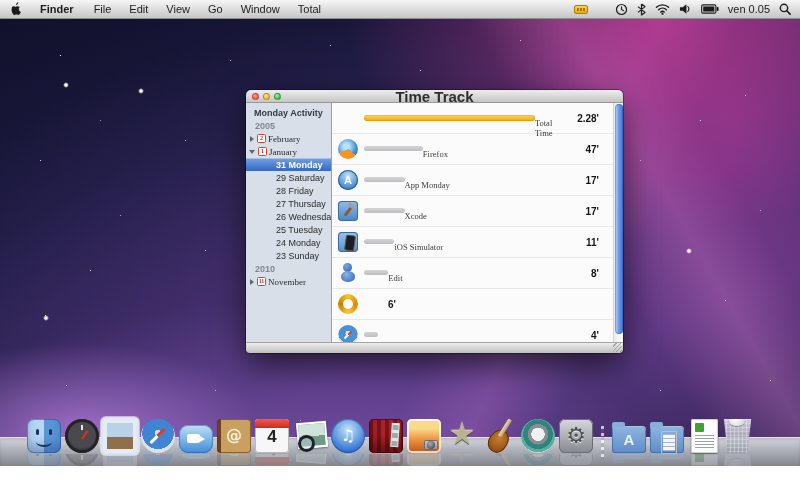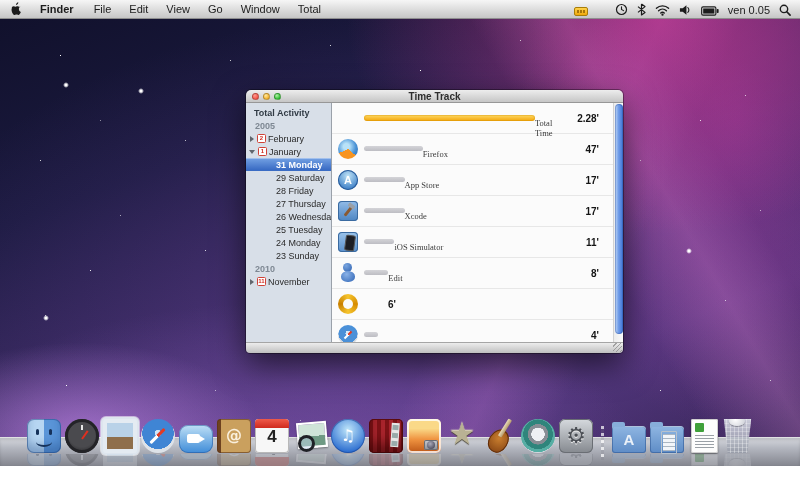--- a/index.html
+++ b/index.html
@@ -31,47 +31,47 @@
   .glow-star { position:absolute; width:6px; height:6px; border-radius:50%; pointer-events:none;
     background:radial-gradient(circle, #fff 0 25%, rgba(255,255,255,.55) 45%, transparent 70%); }
   
   .menubar { position:absolute; top:0; left:0; right:0; height:19px; z-index:40;
     background:linear-gradient(180deg,#f6f6f6 0%,#dedede 50%,#c6c6c6 100%);
     border-bottom:1px solid #8e8e8e; display:flex; align-items:center; font-size:11px; color:#1c1c1c; }
   .mb-left { display:flex; align-items:center; gap:0; padding-left:9px; }
   .apple { width:16px; height:15px; display:flex; align-items:center; justify-content:center; margin-right:6px; }
   .menu-item { padding:0 9px; line-height:18px; }
   .menu-item.bold { font-weight:bold; padding-right:11px; }
-  .mb-right { margin-left:auto; display:flex; align-items:flex-end; gap:9px; padding-right:9px; }
+  .mb-right { margin-left:auto; display:flex; align-items:center; gap:9px; padding-right:9px; }
   .tracker-chip { width:14px; height:9px; border-radius:2px;
     background:linear-gradient(180deg,#ffd24a,#f0a80a); border:1px solid #a87d08;
     display:flex; align-items:center; justify-content:center; gap:1px; margin-right:18px; }
   .tracker-chip i { width:2px; height:3px; background:#a87508; display:block; }
   .mb-clock { font-size:11px; color:#1c1c1c; }
   .mb-icon { display:flex; align-items:center; }
   
   .window { position:absolute; left:246px; top:90px; width:377px; height:263px; z-index:30;
     border-radius:5px 5px 4px 4px; box-shadow:0 12px 32px rgba(0,0,0,.6), 0 0 0 1px rgba(0,0,0,.35);
     display:flex; flex-direction:column; overflow:hidden; }
   .titlebar { height:13px; flex:0 0 13px; background:linear-gradient(180deg,#ededed,#c6c6c6);
     border-bottom:1px solid #979797; display:flex; align-items:center; position:relative; }
   .traffic { display:flex; gap:4px; padding-left:6px; }
   .tl { width:7px; height:7px; border-radius:50%; border:1px solid rgba(0,0,0,.25); }
   .tl.red { background:radial-gradient(circle at 35% 30%, #ff9a90, #f5564a 70%); }
   .tl.yel { background:radial-gradient(circle at 35% 30%, #ffe9a0, #f5b32e 70%); }
   .tl.grn { background:radial-gradient(circle at 35% 30%, #b4f0a8, #35c438 70%); }
-  .win-title { position:absolute; left:0; right:0; text-align:center; font-size:10px; font-weight:bold; color:#2e2e2e; }
+  .win-title { position:absolute; left:0; right:0; text-align:center; font-size:15px; font-weight:bold; color:#2e2e2e; }
   .win-body { flex:1; display:flex; min-height:0; background:#fbfbfb; }
   
   .sidebar { width:86px; flex:0 0 86px; background:#d8dfe8; border-right:1px solid #9aa1aa;
     font-size:9px; color:#2a2a2a; overflow:hidden; padding-top:3px; }
   .sb-row { height:13px; display:flex; align-items:center; white-space:nowrap; }
   .sb-top { padding-left:8px; font-weight:bold; color:#303a44; }
   .sb-year { padding-left:9px; color:#7e8893; font-weight:bold; }
-  .sb-month { padding-left:3px; gap:2px; }
+  .sb-month { padding-left:3px; gap:2px;font-family:Liberation Serif, serif; }
   .tri { width:0; height:0; flex:0 0 auto; }
   .tri-right { border-left:4px solid #61666d; border-top:3px solid transparent; border-bottom:3px solid transparent; margin:0 1px; }
   .tri-down { border-top:4px solid #61666d; border-left:3px solid transparent; border-right:3px solid transparent; margin:0 1px 0 0; }
   .cal-badge { width:9px; height:9px; background:#fff; border:1px solid #cf4238; border-radius:1.5px;
     font-size:6px; line-height:7px; text-align:center; color:#d02a1e; font-weight:bold; flex:0 0 auto; }
   .sb-day { padding-left:30px; color:#2a2a2a; }
   .sb-day.selected { background:linear-gradient(180deg,#74a2e4 0%,#3a6cc4 90%); color:#fff; font-weight:bold;
     box-shadow:inset 0 1px 0 rgba(255,255,255,.35); }
   
   .content { flex:1; display:flex; min-width:0; }
@@ -275,21 +275,21 @@
     <div class="titlebar">
       <div class="traffic">
         <span class="tl red"></span>
         <span class="tl yel"></span>
         <span class="tl grn"></span>
       </div>
       <div class="win-title">Time Track</div>
     </div>
     <div class="win-body">
       <div class="sidebar">
-          <div class="sb-row sb-top">Total Activity</div>
+          <div class="sb-row sb-top">Monday Activity</div>
           <div class="sb-row sb-year">2005</div>
           <div class="sb-row sb-month">
             <span class="tri tri-right"></span>
             <span class="cal-badge">2</span>
             <span>February</span>
           </div>
           <div class="sb-row sb-month">
             <span class="tri tri-down"></span>
             <span class="cal-badge">1</span>
             <span>January</span>
@@ -330,21 +330,21 @@
                 <div class="app-label">Firefox</div>
               </div>
               <div class="val-col">47'</div>
             </div>
             <div class="row">
               <div class="ic-col">
                 <div class="ic app-store-icon"></div>
               </div>
               <div class="mid">
                 <div class="bar" style="width: 20%;"></div>
-                <div class="app-label">App Store</div>
+                <div class="app-label">App Monday</div>
               </div>
               <div class="val-col">17'</div>
             </div>
             <div class="row">
               <div class="ic-col">
                 <div class="ic xcode-icon"></div>
               </div>
               <div class="mid">
                 <div class="bar" style="width: 20%;"></div>
                 <div class="app-label">Xcode</div>

